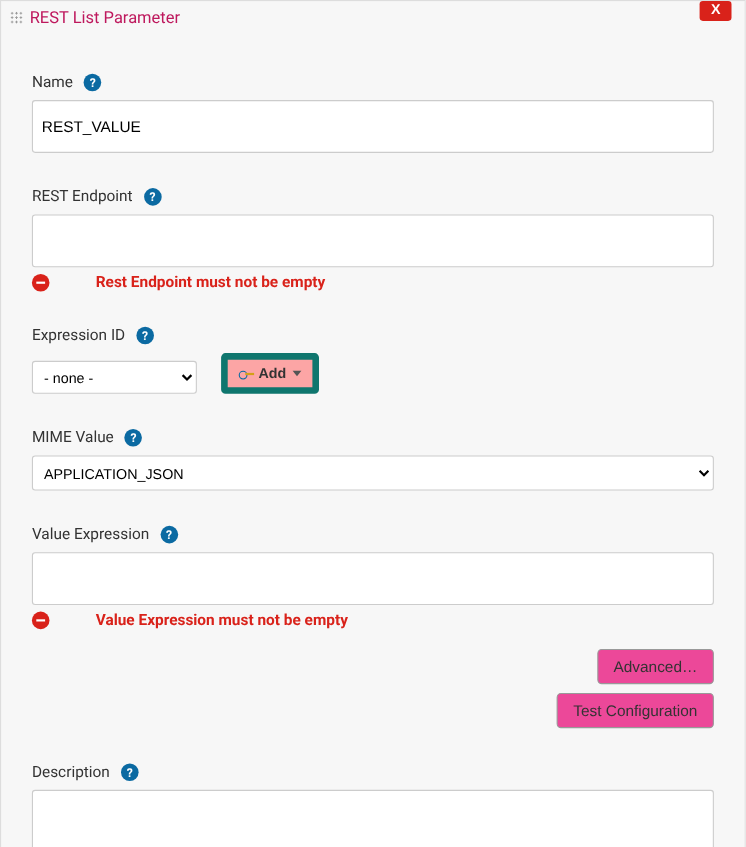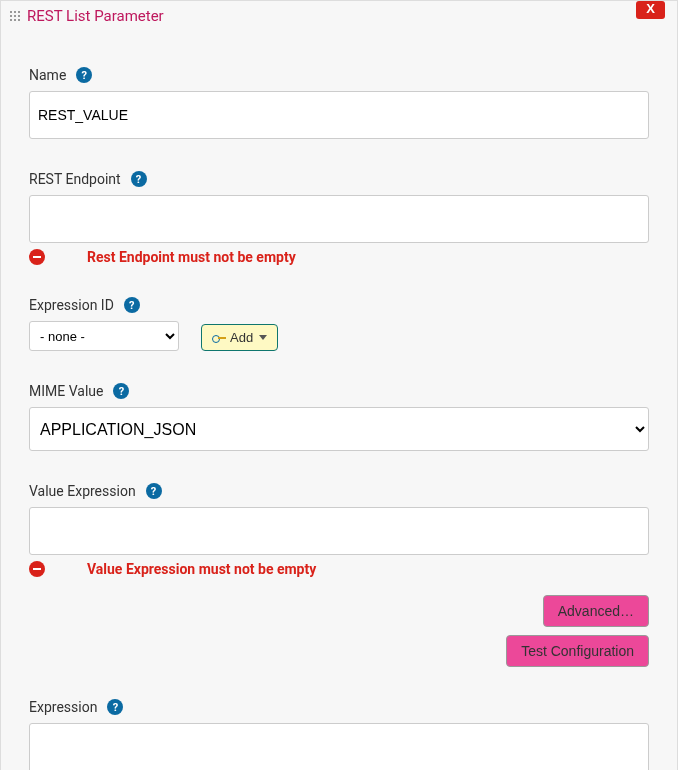--- a/index.html
+++ b/index.html
@@ -126,38 +126,39 @@
   width: 150px;
   height: 30px;
   border: 1px solid #ccc;
   border-radius: 3px;
   background: #fff;
   padding: 0 6px;
   font-size: 13px;
 }
 .select-full {
   width: 100%;
-  height: 44px;
+  height: 32px;
   border: 1px solid #ccc;
   border-radius: 3px;
   background: #fff;
   padding: 0 6px;
-  font-size: 16px;
+  font-size: 13px;
 }
 .btn {
-  border: 1px solid #0f766e;
-  background: #fef9c3;
+  border: 6px solid #0f766e;
+  background: #fca5a5;
   border-radius: 4px;
   padding: 5px 10px;
   font-size: 13px;
   cursor: pointer;
   display: inline-flex;
   align-items: center;
   gap: 4px;
   color: #333;
+  font-weight: bold;
 }
 .key-icon {
   display: inline-block;
   width: 14px;
   height: 8px;
   position: relative;
 }
 .key-icon::before {
   content: "";
   position: absolute;
@@ -298,21 +299,21 @@
       </div>
     </div>
 
     <div class="actions-right">
       <button class="btn-action">Advanced…</button>
       <button class="btn-action">Test Configuration</button>
     </div>
 
     <div class="field">
       <div class="field-label">
-        <span>Expression</span>
+        <span>Description</span>
         <span class="help-icon">?</span>
       </div>
       <textarea class="textarea" style=""></textarea>
     </div>
 
   </div>
 </div>
 
 <div class="advanced-tab"></div>
 

